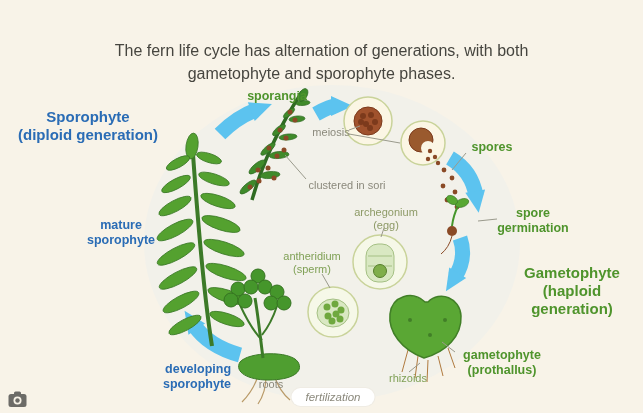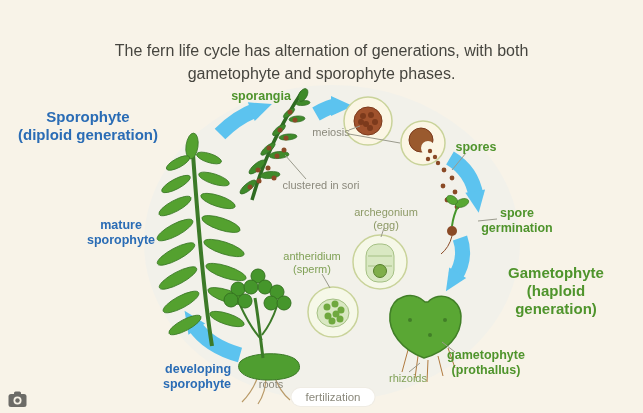--- a/index.html
+++ b/index.html
@@ -16,21 +16,21 @@
   }
   .subtitle {
     position:absolute; top:39px; left:50%; transform:translateX(-50%);
     width:440px; text-align:center; font-size:16px; color:#46453f; line-height:1.45;
   }
   .label {
     position:absolute; transform:translateX(-50%);
     text-align:center; white-space:pre-line; line-height:1.2;
   }
   .blue  { color:#2a6cb5; font-weight:bold; }
-  .green { color:#4f942c; font-weight:bold; }
+  .green { color:#4f942c; font-weight:bold;margin-left:16px; }
   .gray  { color:#8b897c; }
   .graygreen { color:#8d9a66; }
   .greensoft { color:#7fa055; }
   .fs15 { font-size:15px; }
   .fs12 { font-size:12.5px; }
   .fs11 { font-size:11px; }
   .pill {
     position:absolute; transform:translateX(-50%);
     background:#ffffff; border-radius:11px; padding:3px 14px;
     font-size:11.5px; color:#8b897c; box-shadow:0 0 0 1px #efece4;
@@ -230,40 +230,40 @@
       <line x1="409" y1="372" x2="420" y2="363"></line>
     </g>
   </svg>
 
   <div class="subtitle">The fern life cycle has alternation of generations, with both gametophyte and sporophyte phases.</div>
 
   <div class="label blue fs15" style="left:88px;  top:108px;">Sporophyte
 (diploid generation)</div>
   <div class="label green fs12" style="left:261px; top:89px;">sporangia</div>
   <div class="label gray fs11" style="left:331px; top:126px;">meiosis</div>
-  <div class="label gray fs11" style="left:321px; top:179px;text-align:right;">clustered in sori</div>
+  <div class="label gray fs11" style="left:347px; top:179px;text-align:right;">clustered in sori</div>
   <div class="label green fs12" style="left:476px; top:140px;">spores</div>
   <div class="label green fs12" style="left:517px; top:206px;">spore
 germination</div>
   <div class="label green fs15" style="left:556px; top:264px;">Gametophyte
 (haploid generation)</div>
   <div class="label blue fs12" style="left:121px; top:218px;">mature
 sporophyte</div>
   <div class="label greensoft fs11" style="left:312px; top:250px;">antheridium
 (sperm)</div>
   <div class="label graygreen fs11" style="left:386px; top:206px;">archegonium
 (egg)</div>
   <div class="label green fs12" style="left:486px; top:348px;">gametophyte
 (prothallus)</div>
   <div class="label greensoft fs11" style="left:408px; top:372px;">rhizoids</div>
   <div class="label gray fs11" style="left:271px; top:378px;">roots</div>
   <div class="label blue fs12" style="left:197px; top:362px;text-align:right;">developing
 sporophyte</div>
 
-  <div class="pill" style="left:333px; top:388px;">fertilization</div>
+  <div class="pill" style="left:333px; top:388px;font-style:italic;">fertilization</div>
 
   <svg class="cam" viewBox="0 0 19 17">
     <rect x="0.5" y="3" width="18" height="13" rx="2.5" fill="#4a4a48"></rect>
     <rect x="6" y="0.5" width="7" height="4" rx="1.5" fill="#4a4a48"></rect>
     <circle cx="9.5" cy="9.5" r="4" fill="#f8f3e8"></circle>
     <circle cx="9.5" cy="9.5" r="2.2" fill="#4a4a48"></circle>
   </svg>
 
 </div>
 

